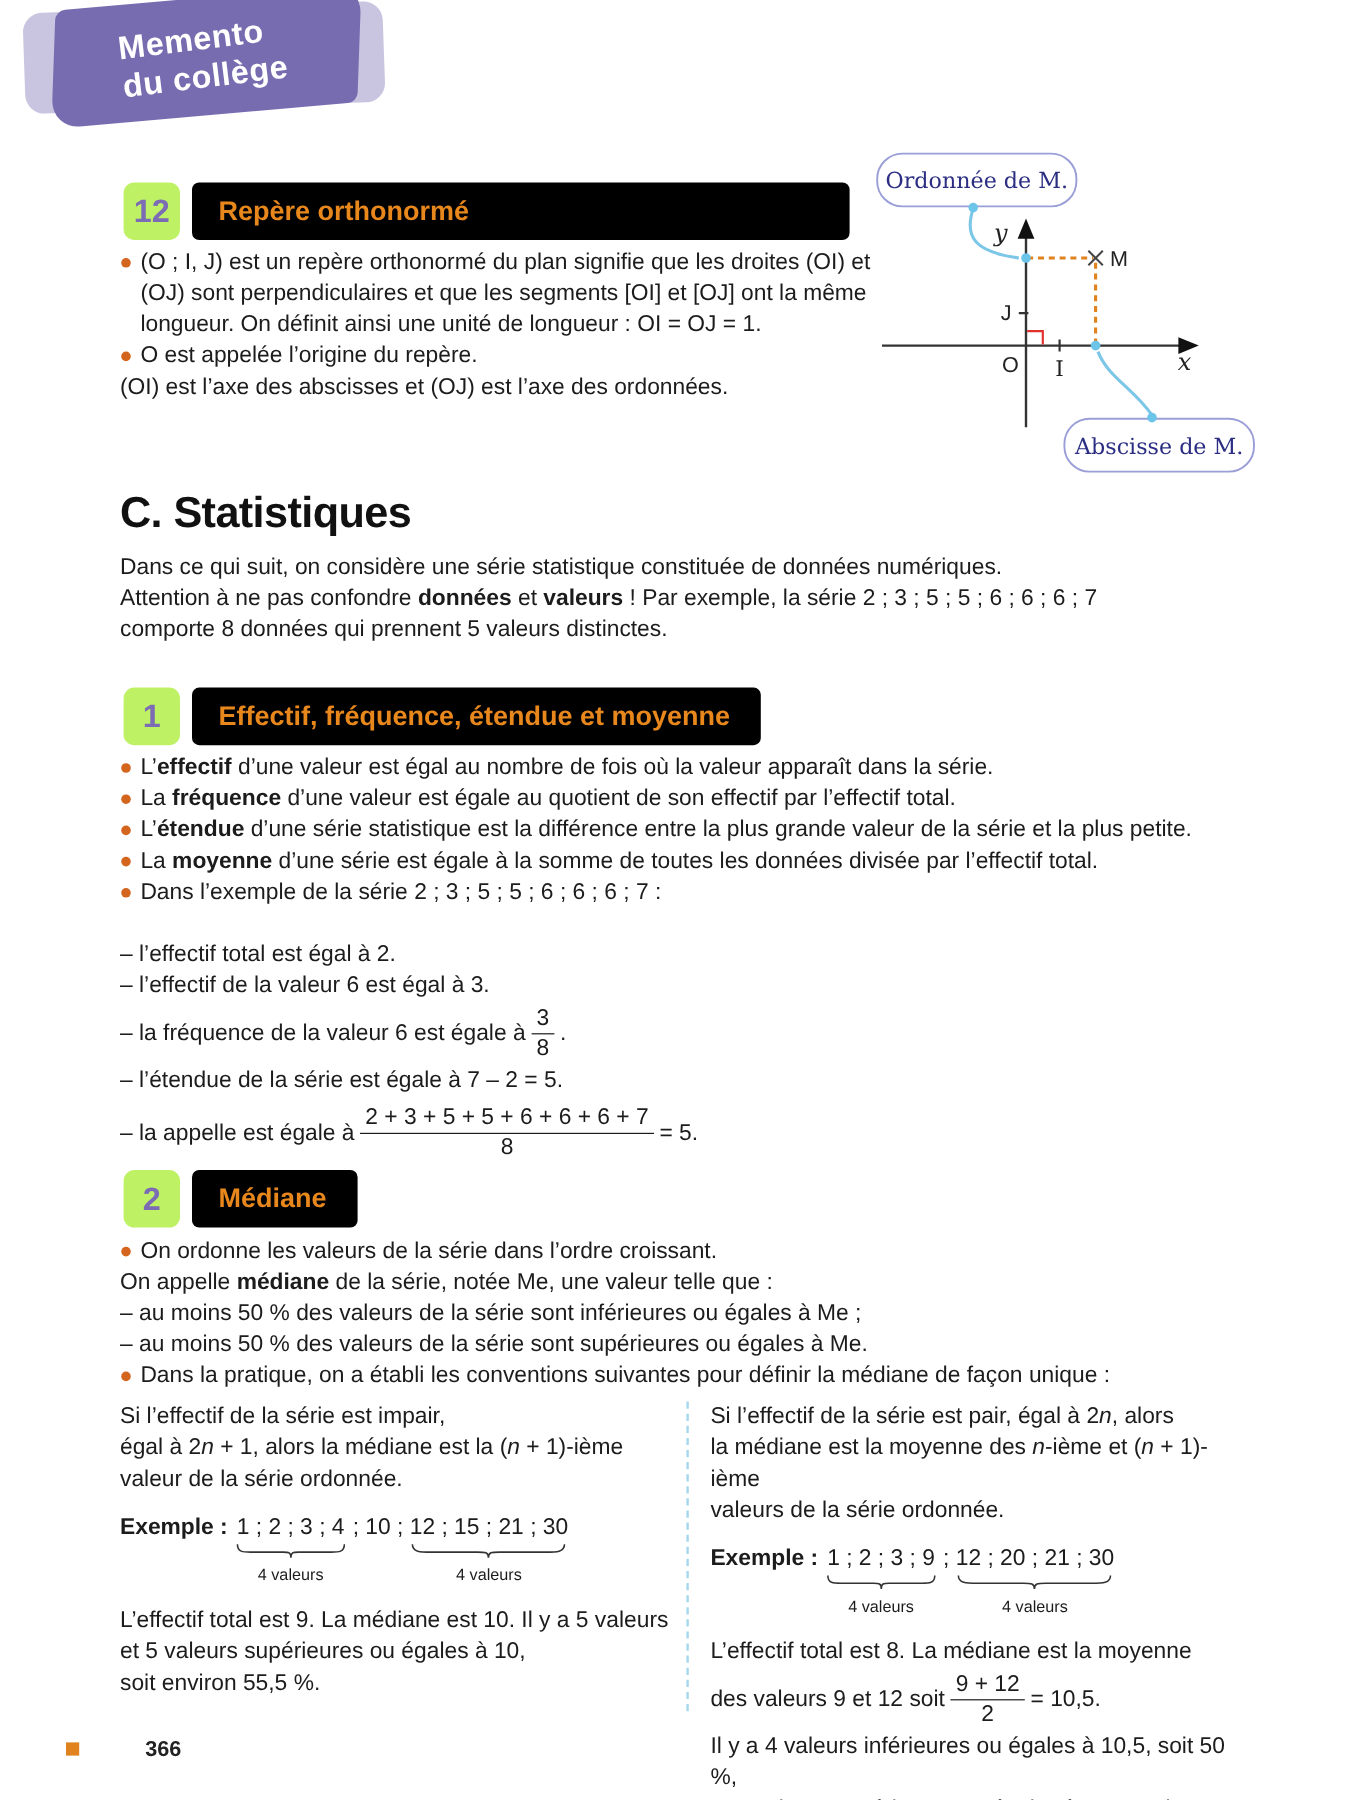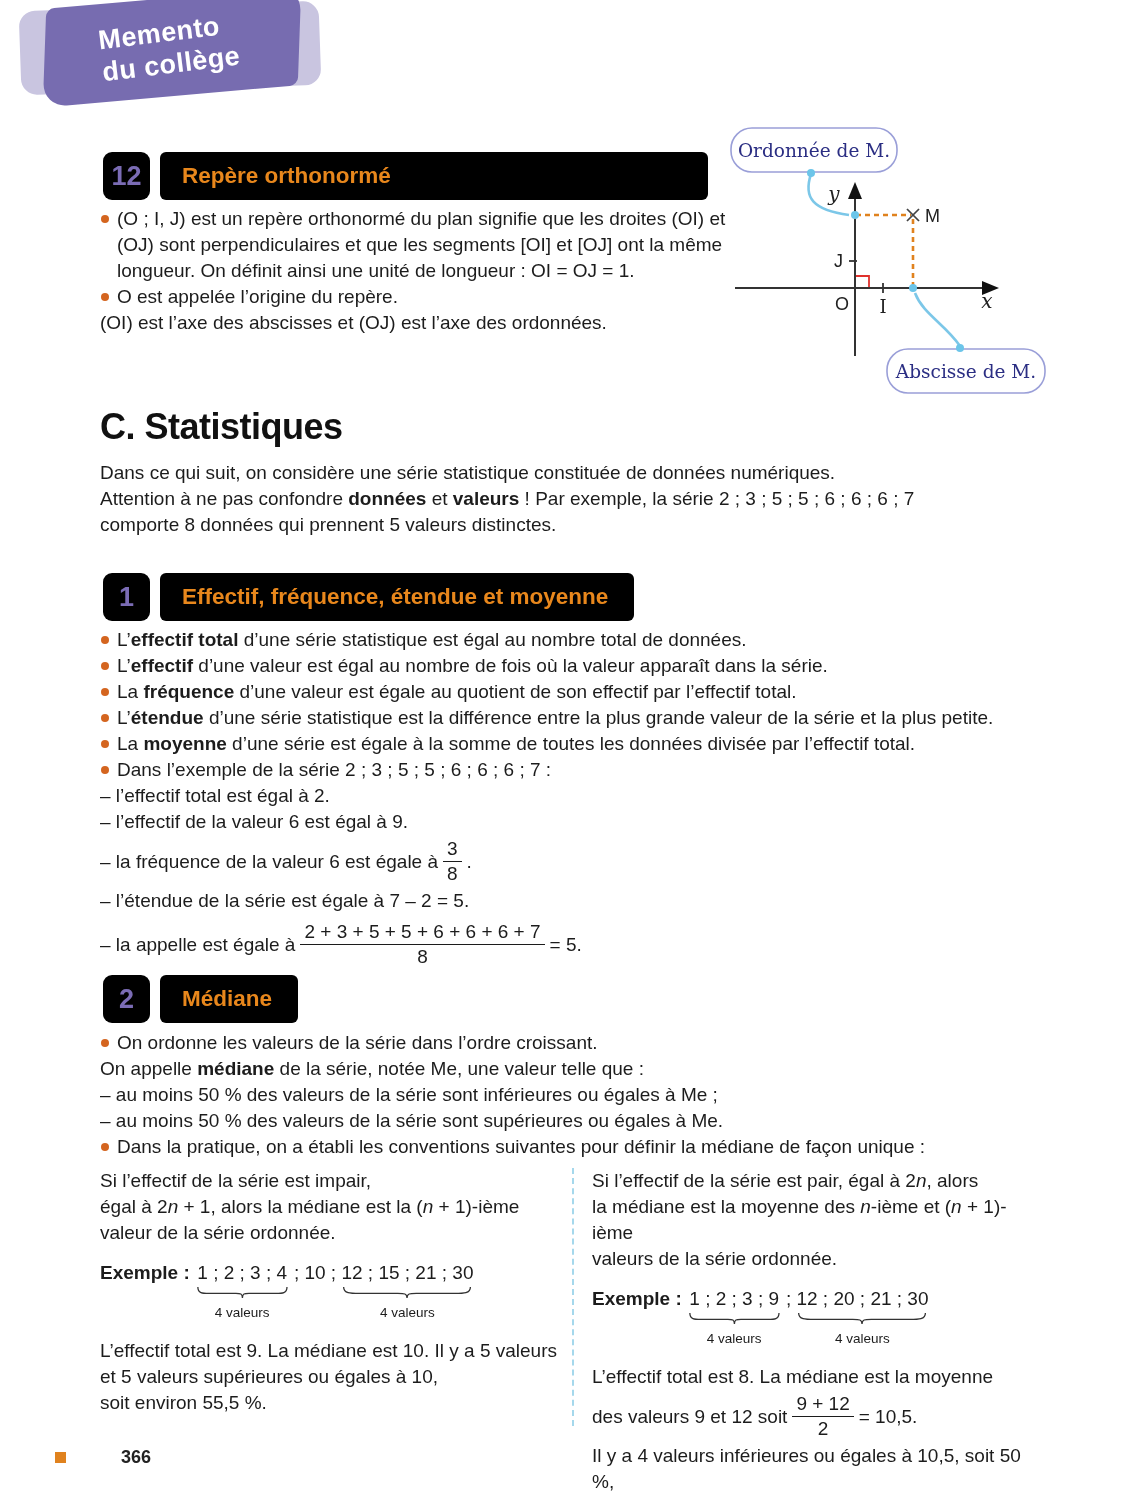--- a/index.html
+++ b/index.html
@@ -11,21 +11,21 @@
   .banner{position:absolute;left:18px;top:-10px;width:320px;height:130px;}
   .banner-light{position:absolute;left:2px;top:16px;width:300px;height:84px;background:#c9c5e0;
                 border-radius:16px;transform:rotate(-2deg);}
   .banner-main{position:absolute;left:26px;top:8px;width:256px;height:98px;background:#776cb0;
                border-radius:8px 24px 8px 24px;transform:rotate(-5deg) skewX(-7deg);}
   .banner-text{position:absolute;left:82px;top:26px;transform:rotate(-7deg);color:#fff;
                font-weight:700;font-size:27px;line-height:1.2;letter-spacing:.5px;}
 
   
   .sec-header{position:absolute;display:flex;align-items:stretch;height:48px;}
-  .sec-badge{width:47px;height:48px;background:#000000;border-radius:9px;display:flex;
+  .sec-badge{width:47px;height:48px;background:#bef264;border-radius:9px;display:flex;
              align-items:center;justify-content:center;color:#7b6cb5;font-weight:700;font-size:27px;}
   .sec-titlebar{background:#000000;border-radius:6px;margin-left:10px;display:flex;align-items:center;
                 padding:0 26px 0 22px;}
   .sec-title{color:#e8871c;font-weight:700;font-size:22.5px;}
 
   
   .body-text{font-size:19px;line-height:26px;}
   .row{display:flex;align-items:flex-start;}
   .dot{flex:0 0 auto;width:8px;height:8px;border-radius:50%;background:#d4651f;margin:9px 8px 0 1px;} 
   .fline{display:flex;align-items:center;} 
@@ -144,24 +144,20 @@
   <div class="sec-header" style="left:103px;top:573px;">
     <div class="sec-badge">1</div>
     <div class="sec-titlebar">
       <span class="sec-title">Effectif, fréquence, étendue et moyenne</span>
     </div>
   </div>
 
   <div class="body-text" style="position:absolute;left:100px;top:627px;width:945px;">
     <div class="row">
         <span class="dot"></span>
-        <span><span>L’</span><span class="b">effectif total</span><span> d’une série statistique est égal au nombre total de données.</span></span>
-      </div>
-    <div class="row">
-        <span class="dot"></span>
         <span><span>L’</span><span class="b">effectif</span><span> d’une valeur est égal au nombre de fois où la valeur apparaît dans la série.</span></span>
       </div>
     <div class="row">
         <span class="dot"></span>
         <span><span>La </span><span class="b">fréquence</span><span> d’une valeur est égale au quotient de son effectif par l’effectif total.</span></span>
       </div>
     <div class="row">
         <span class="dot"></span>
         <span><span>L’</span><span class="b">étendue</span><span> d’une série statistique est la différence entre la plus grande valeur de la série et la plus petite.</span></span>
       </div>
@@ -170,21 +166,21 @@
         <span><span>La </span><span class="b">moyenne</span><span> d’une série est égale à la somme de toutes les données divisée par l’effectif total.</span></span>
       </div>
     <div class="row">
         <span class="dot"></span>
         <span><span>Dans l’exemple de la série 2 ; 3 ; 5 ; 5 ; 6 ; 6 ; 6 ; 7 :</span></span>
       </div>
   </div>
 
   <div class="body-text" style="position:absolute;left:100px;top:783px;width:945px;">
     <div>– l’effectif total est égal à 2.</div>
-    <div>– l’effectif de la valeur 6 est égal à 9.</div>
+    <div>– l’effectif de la valeur 6 est égal à 3.</div>
     <div class="fline">
       <span>– la fréquence de la valeur 6 est égale à </span>
       <span class="frac">
         <span class="num">3</span>
         <span class="den">8</span>
       </span>
       <span>.</span>
     </div>
     <div>– l’étendue de la série est égale à 7 – 2 = 5.</div>
     <div class="fline" style="margin-top:4px;">

